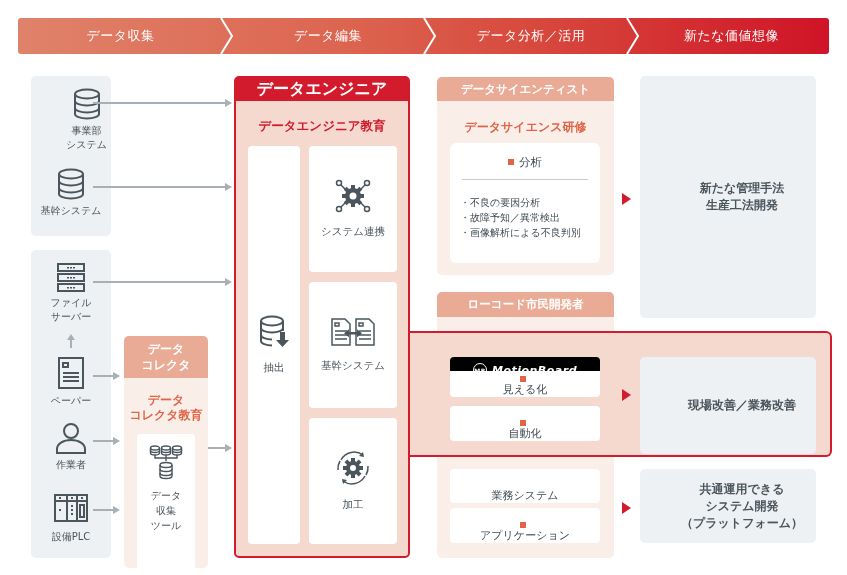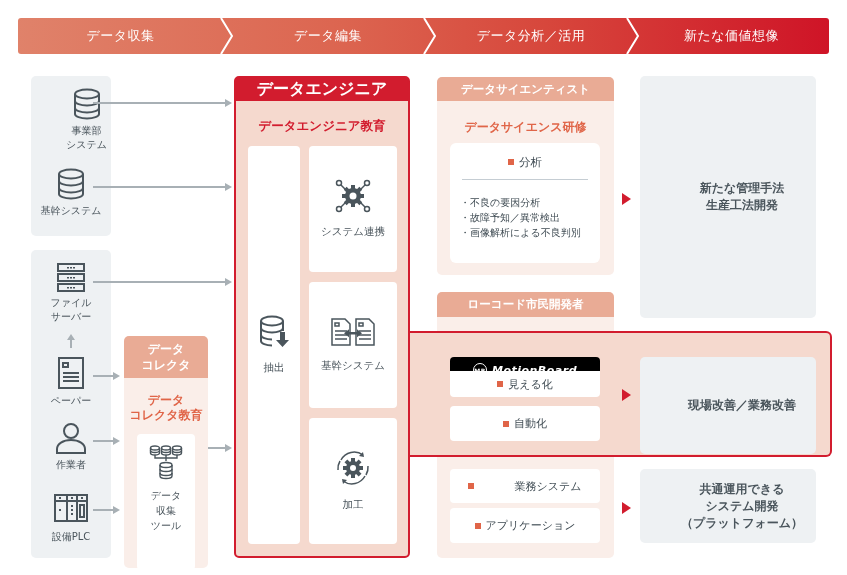--- a/index.html
+++ b/index.html
@@ -51,21 +51,21 @@
   .ds-list { position: absolute; left: 10px; top: 52px; list-style: none; font-size: 10px; line-height: 15px; color: #3e4a52; }
   .sq { display: inline-block; width: 6px; height: 6px; background: #e06548; margin-right: 5px; vertical-align: 1px; }
 
   
   .lc-box { position: absolute; left: 437px; top: 292px; width: 177px; height: 266px; background: #faeee9; border-radius: 5px; }
   .lc-head { position: absolute; left: 437px; top: 292px; width: 177px; height: 25px; background: #e9ab95; border-radius: 5px 5px 0 0; color: #fff; font-size: 11.5px; font-weight: bold;
     display: flex; align-items: center; justify-content: center; }
   .mb-head { position: absolute; left: 450px; top: 345px; width: 150px; height: 26px; background: #000000; border-radius: 4px 4px 0 0; color: #fff;
     display: flex; align-items: center; justify-content: center; font-size: 11px; font-weight: bold; font-style: italic; letter-spacing: 0.5px; margin-top: 12px; }
   .mb-logo { width: 14px; height: 14px; border-radius: 50%; border: 1.5px solid #fff; font-size: 6px; font-style: normal; display: inline-flex; align-items: center; justify-content: center; margin-right: 5px; }
-  .lc-card { position: absolute; left: 450px; width: 150px; background: #fff; border-radius: 4px; display: flex; align-items: center; justify-content: center; font-size: 11px; color: #3e4a52; }
+  .lc-card { position: absolute; left: 450px; width: 150px; background: #fff; border-radius: 4px; display: flex; align-items: center; justify-content: flex-end; font-size: 11px; color: #3e4a52; flex-direction: column; }
 
   
   .out-box { position: absolute; left: 640px; width: 176px; background: #eef1f3; border-radius: 5px; display: flex; align-items: center; justify-content: center; text-align: center;
     font-size: 12px; font-weight: bold; color: #4a555c; line-height: 17px; padding-left: 28px; }
   .red-tri { position: absolute; width: 0; height: 0; border-top: 6px solid transparent; border-bottom: 6px solid transparent; border-left: 9px solid #d21c2e; }
 </style>
 </head>
 <body>
 
 <div class="stage-bar">

